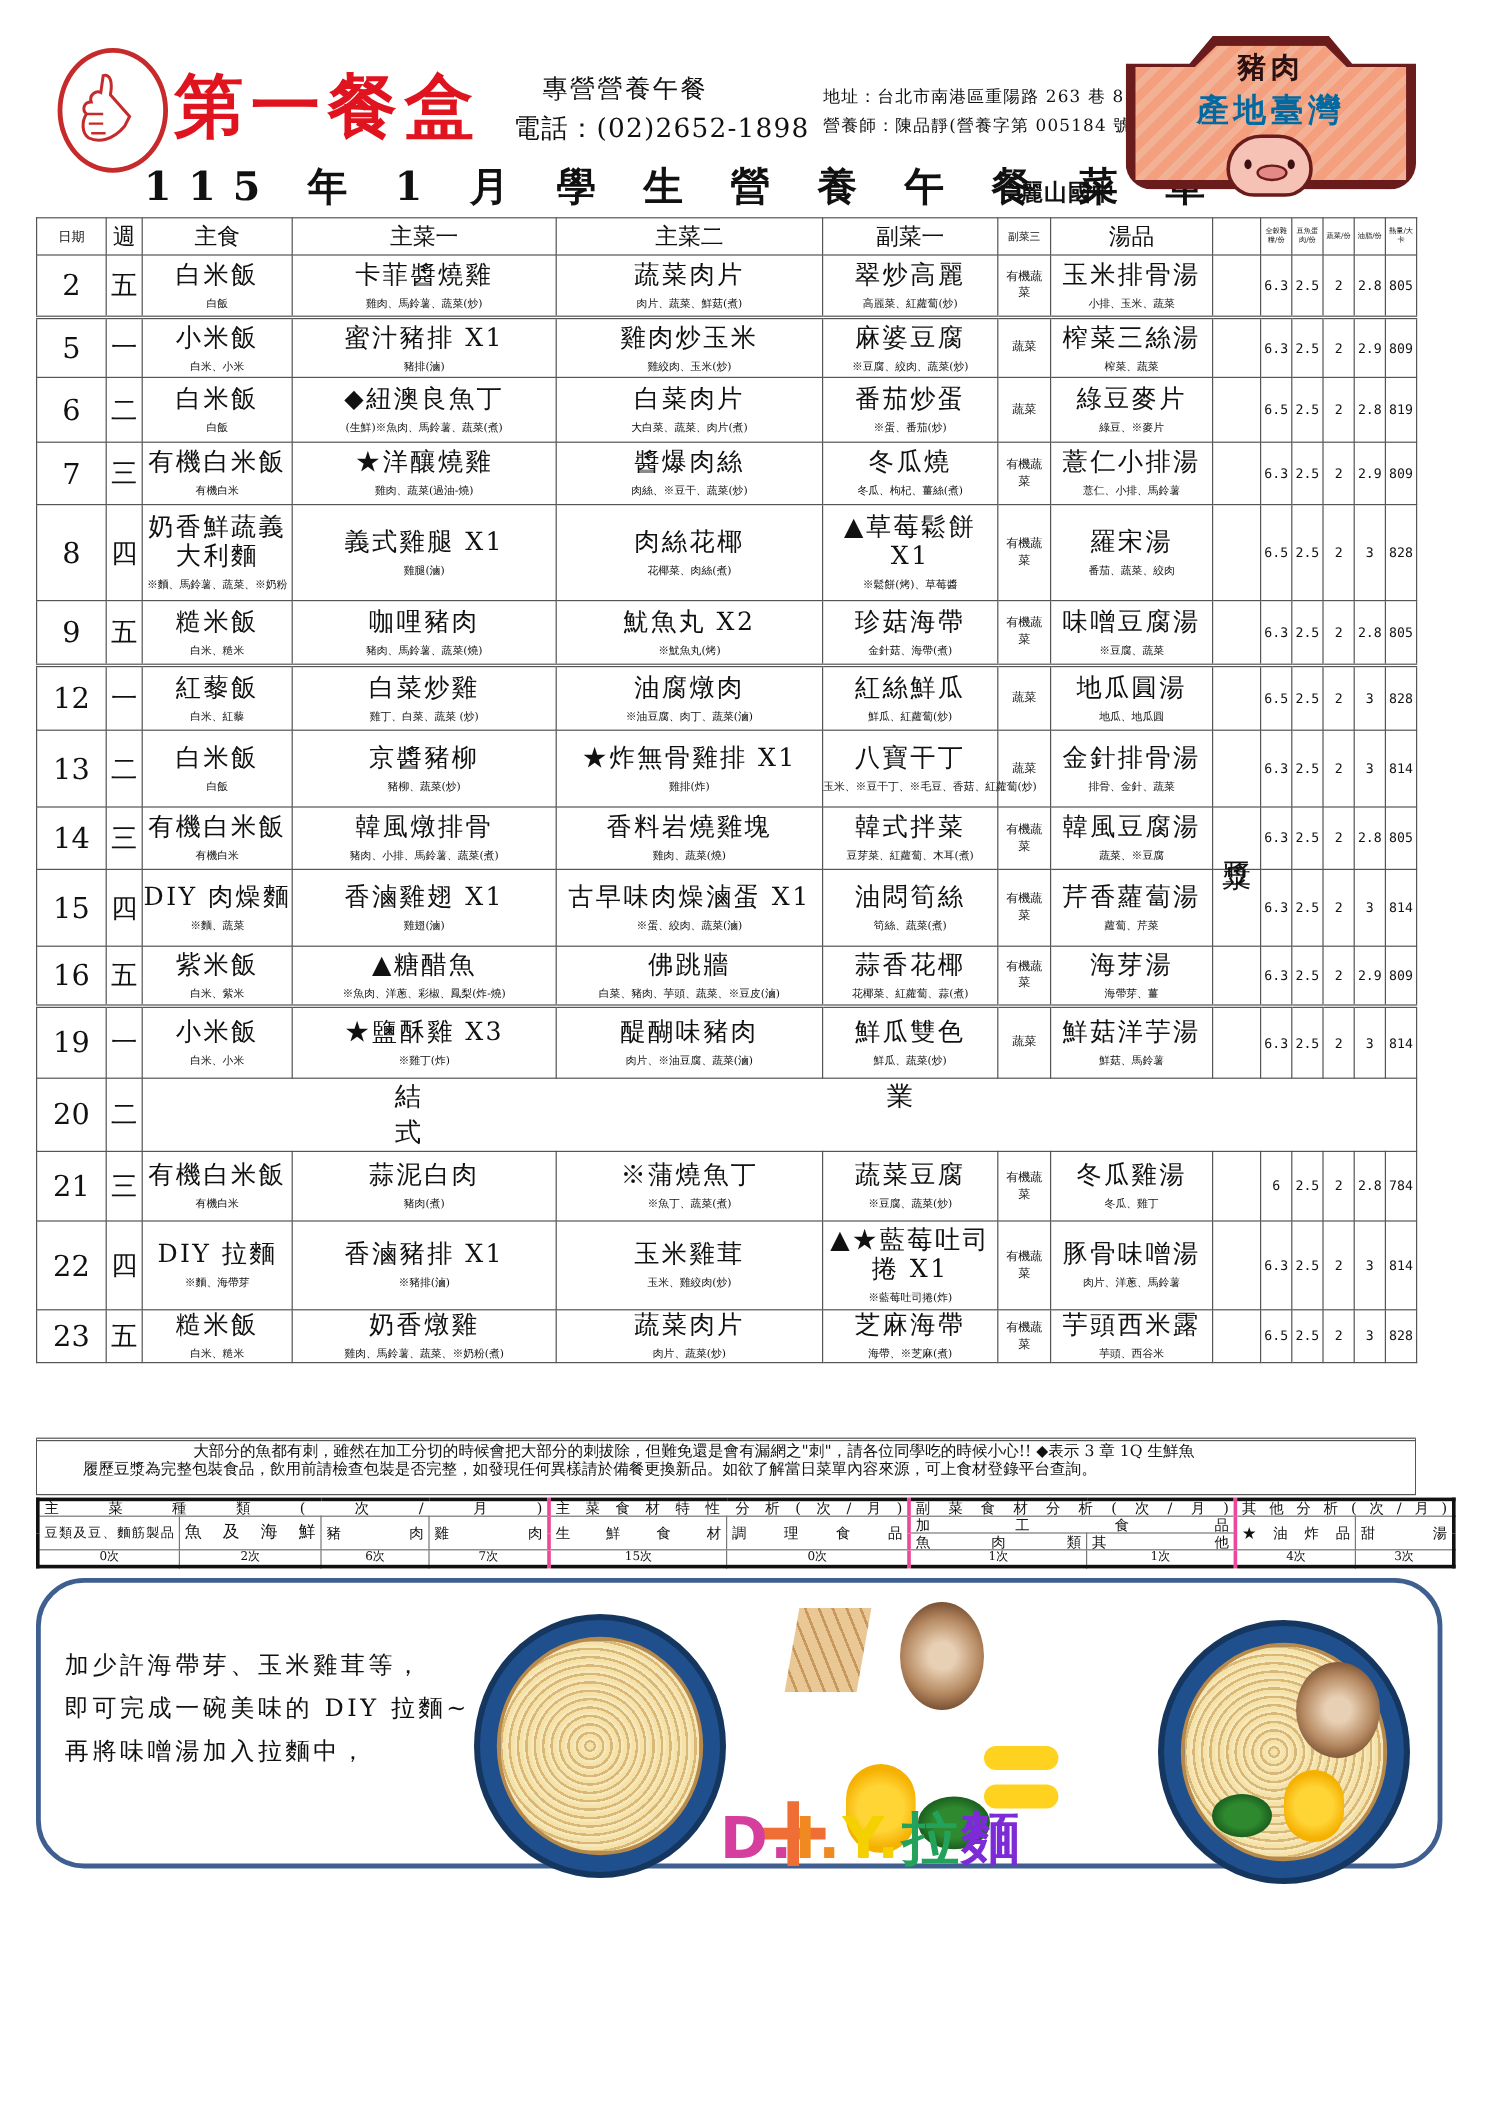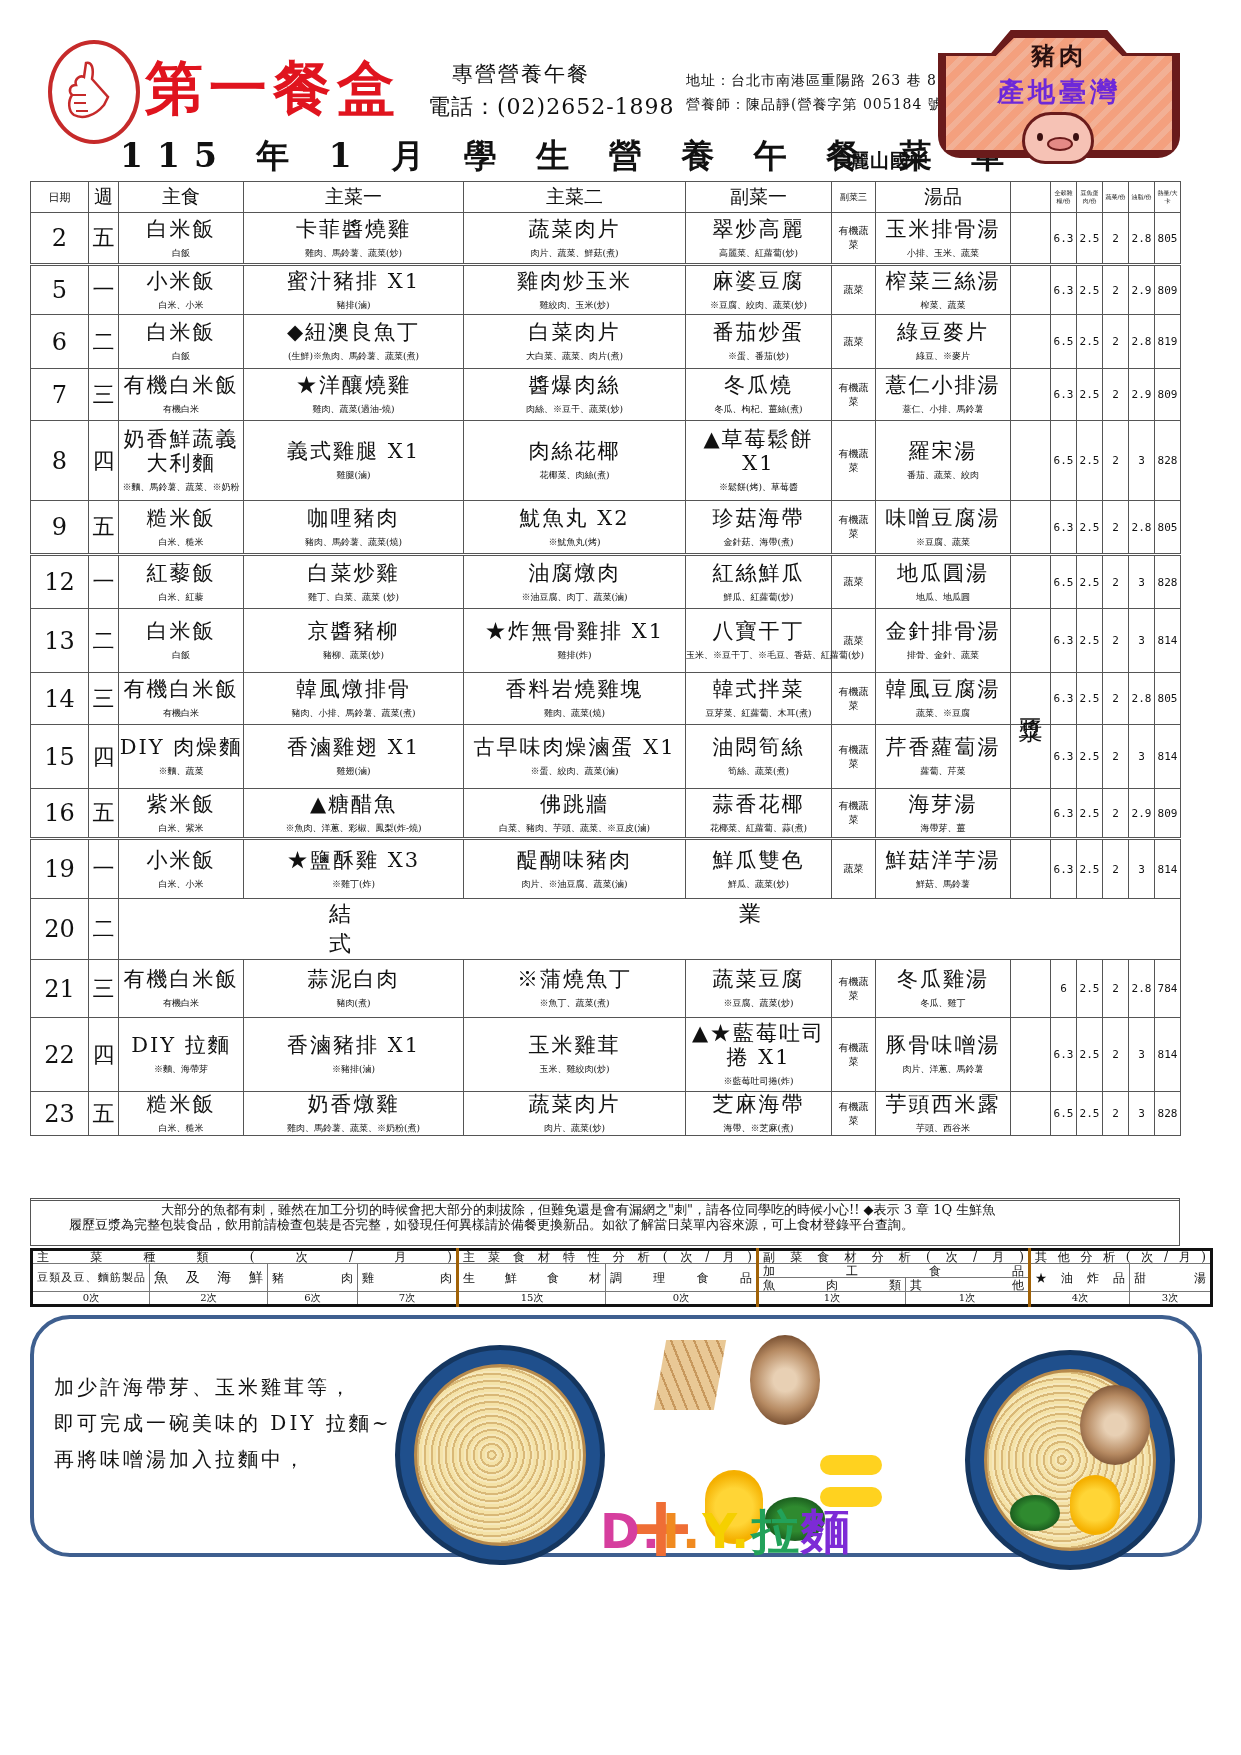--- a/index.html
+++ b/index.html
@@ -15,21 +15,21 @@
   .phone { position: absolute; left: 428px; top: 92px; font-size: 22px; letter-spacing: 1px; }
   .address { position: absolute; left: 686px; top: 72px; font-size: 14px; letter-spacing: 1px; }
   .dietitian { position: absolute; left: 686px; top: 96px; font-size: 14px; letter-spacing: 1px; }
   .title { position: absolute; left: 120px; top: 134px; font-size: 33px; font-weight: bold; letter-spacing: 14px; }
   .school { position: absolute; left: 850px; top: 148px; font-size: 19px; font-weight: bold; letter-spacing: 1px; }
 
   .pork-badge { position: absolute; left: 938px; top: 30px; width: 242px; height: 128px; }
   .pork-badge .frame { position:absolute; inset:0; background:#6a1b1b; border-radius: 22px 22px 22px 22px; clip-path: polygon(0 18%, 22% 18%, 30% 0, 70% 0, 78% 18%, 100% 18%, 100% 100%, 0 100%); }
   .pork-badge .inner { position:absolute; left:8px; top:8px; right:8px; bottom:8px; background: repeating-linear-gradient(135deg,#f4a07e 0 8px,#f2b095 8px 14px); clip-path: polygon(0 16%, 22% 16%, 30% 0, 70% 0, 78% 16%, 100% 16%, 100% 100%, 0 100%); }
   .pork-badge .t1 { position:absolute; top:10px; width:100%; text-align:center; font-size:24px; font-weight:bold; color:#2a1010; letter-spacing:4px; }
-  .pork-badge .t2 { position:absolute; top:44px; width:100%; text-align:center; font-size:27px; font-weight:bold; color:#6d28d9; letter-spacing:4px; }
+  .pork-badge .t2 { position:absolute; top:44px; width:100%; text-align:center; font-size:27px; font-weight:bold; color:#0369a1; letter-spacing:4px; }
   .pig { position:absolute; left:84px; top:82px; width:72px; height:52px; background:#f6c2b5; border:3px solid #6a1b1b; border-radius: 40px 40px 32px 32px; }
   .pig .snout { position:absolute; left:22px; top:22px; width:26px; height:14px; background:#e48a86; border:2px solid #6a1b1b; border-radius:50%; }
   .pig .eyeL, .pig .eyeR { position:absolute; top:18px; width:6px; height:8px; background:#3a1010; border-radius:50%; }
   .pig .eyeL { left:12px; } .pig .eyeR { right:12px; }
 
   
   .menu { position: absolute; left: 30px; top: 181px; width: 1150px; border-collapse: collapse; table-layout: fixed; }
   .menu td, .menu th { border: 1px solid #555; text-align: center; vertical-align: middle; padding: 0; }
   .menu th { font-weight: normal; height: 31px; font-size: 19px; }
   .menu th.small { font-size: 11px; }
@@ -48,21 +48,21 @@
   
   .notes { position: absolute; left: 30px; top: 1198px; width: 1150px; height: 48px; border: 1px solid #555; border-top: 3px double #555; font-size: 13px; line-height: 15px; padding: 1px 8px; }
   .notes p { white-space: nowrap; }
   .notes p:first-child { padding-left: 122px; }
   .notes p:nth-child(2) { padding-left: 30px; }
   .notes p:nth-child(3) { padding-left: 52px; }
 
   
   .analysis { position: absolute; left: 30px; top: 1248px; width: 1150px; border-collapse: collapse; table-layout: fixed; border: 3px solid #111; }
   .analysis td { border: 1px solid #777; font-size: 12px; padding: 0 4px; text-align: justify; text-align-last: justify; line-height: 12px; height: 14px; }
-  .analysis td.grp { border-left: 3px solid #a16207; margin-left: 24px; }
+  .analysis td.grp { border-left: 3px solid #ec4899; margin-left: 24px; }
   .analysis tr.counts td { text-align: center; text-align-last: center; font-size: 10px; height: 11px; }
   .analysis .hdr td { height: 13px; }
 
   
   .diy { position: absolute; left: 30px; top: 1315px; width: 1172px; height: 242px; border: 4px solid #3e5f8f; border-radius: 40px; }
   .diy-text { position: absolute; left: 20px; top: 50px; font-size: 20px; line-height: 36px; letter-spacing: 3px; }
   .bowl { position: absolute; width: 210px; height: 220px; border-radius: 50%; background: #1f4f8c; border: 5px solid #15365f; }
   .bowl .noodles { position:absolute; left:14px; top:14px; right:14px; bottom:14px; border-radius:50%; background: repeating-radial-gradient(circle at 45% 50%, #f4e2a8 0 3px, #d9b877 3px 5px, #f6e8bb 5px 7px); border: 3px solid #b78a4c; }
   .plus { position: absolute; left: 625px; top: 1483px; font-size: 86px; font-weight: bold; color: #ef6e35; line-height: 86px; }
   .equals { position: absolute; left: 820px; top: 1455px; width: 62px; }

